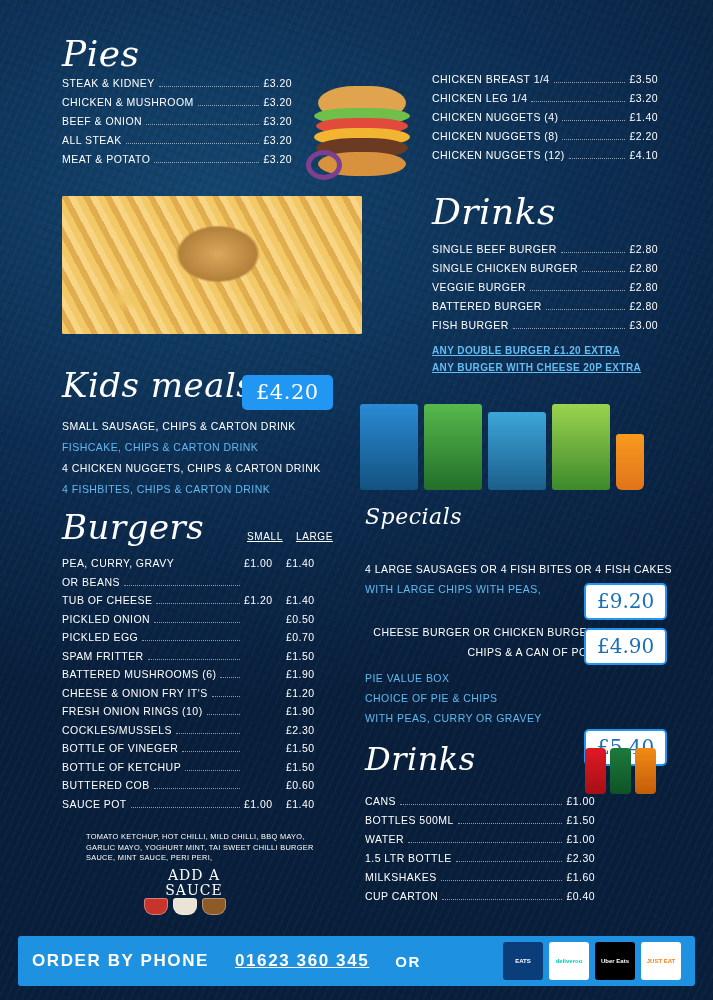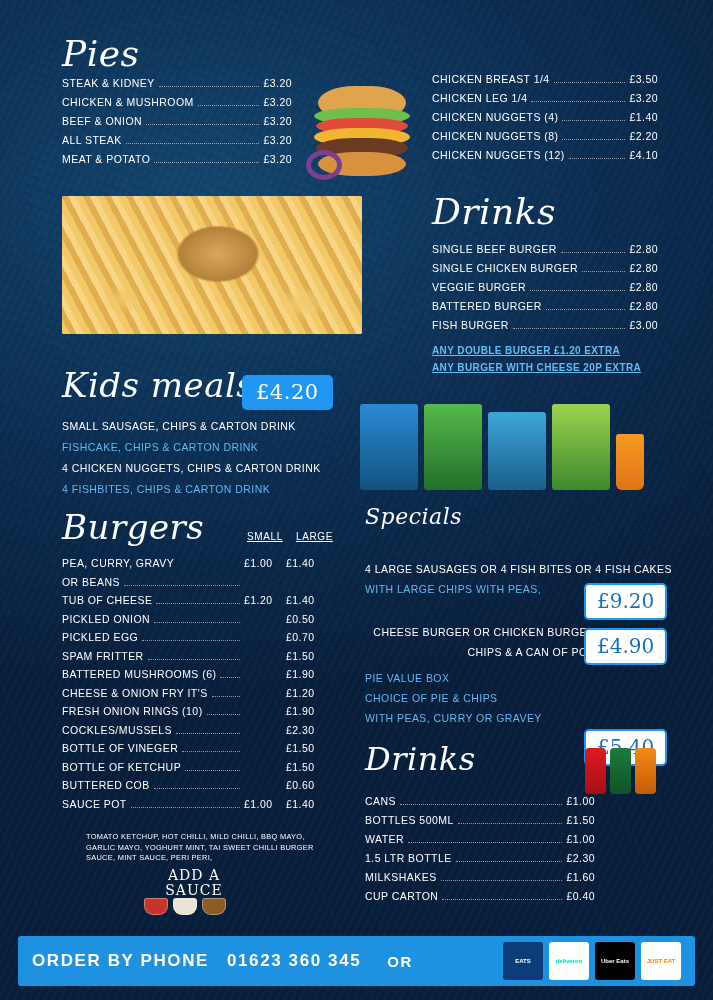--- a/index.html
+++ b/index.html
@@ -518,21 +518,21 @@
       </div>
       <div class="row">
         <span class="nm">CUP CARTON</span>
         <span class="dots"></span>
         <span class="pr">£0.40</span>
       </div>
     </div>
 
     <div class="footer">
       <span class="footer-text">ORDER BY PHONE</span>
-      <span class="footer-text footer-phone" style="margin-left:18px;">01623 360 345</span>
+      <span class="footer-text footer-phone" style="margin-left:26px;text-decoration:underline;">01623 360 345</span>
       <span class="footer-text footer-or">OR</span>
       <div class="badges">
         <div class="badge blue">EATS</div>
         <div class="badge green">deliveroo</div>
         <div class="badge dark">Uber Eats</div>
         <div class="badge" style="color:#ff8000;">JUST EAT</div>
       </div>
     </div>
 
   </div>

